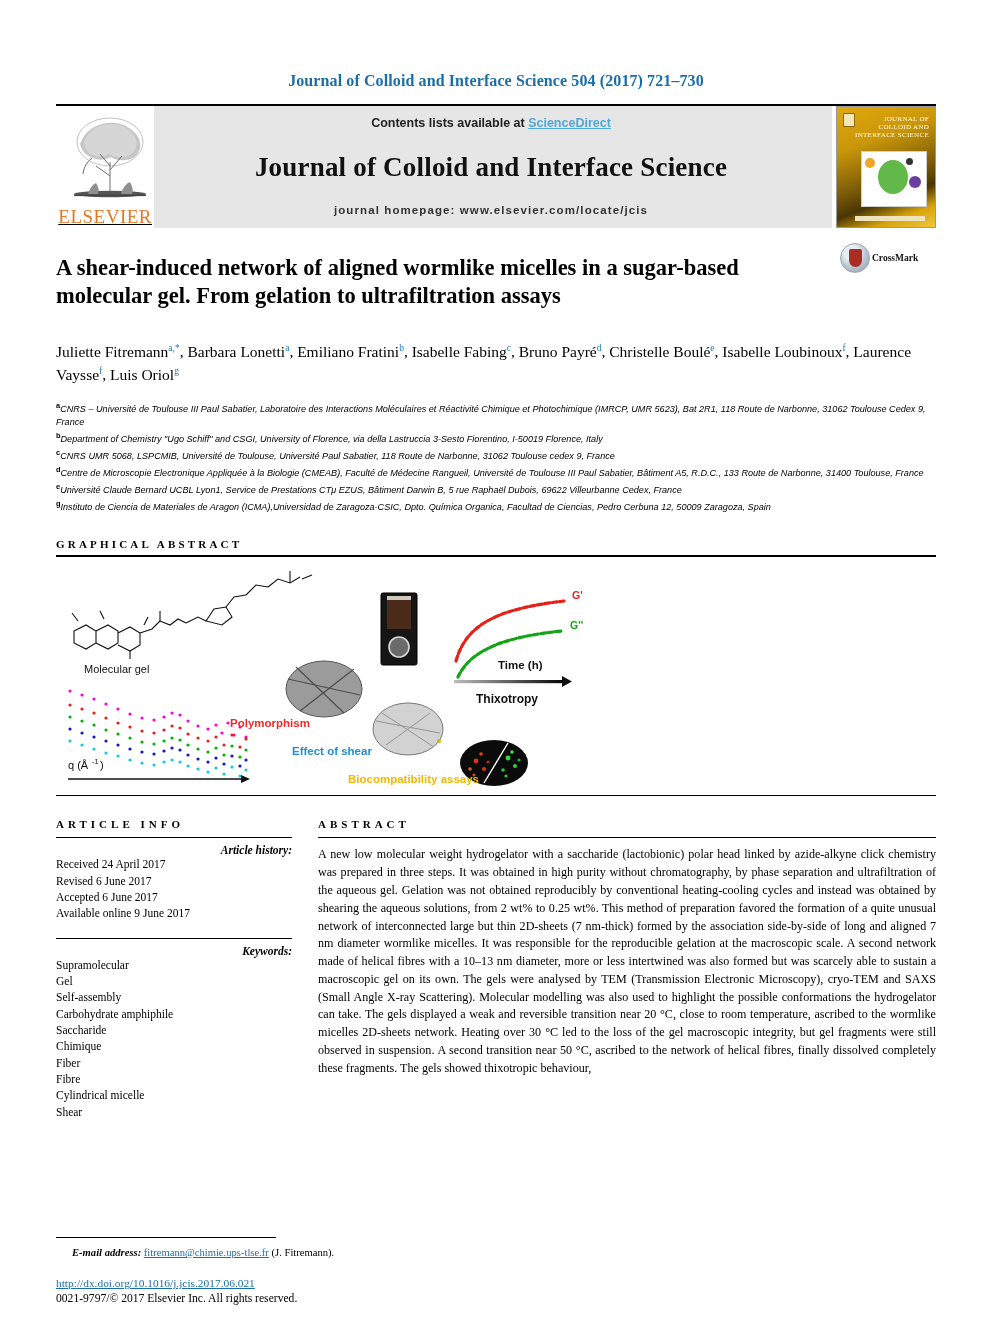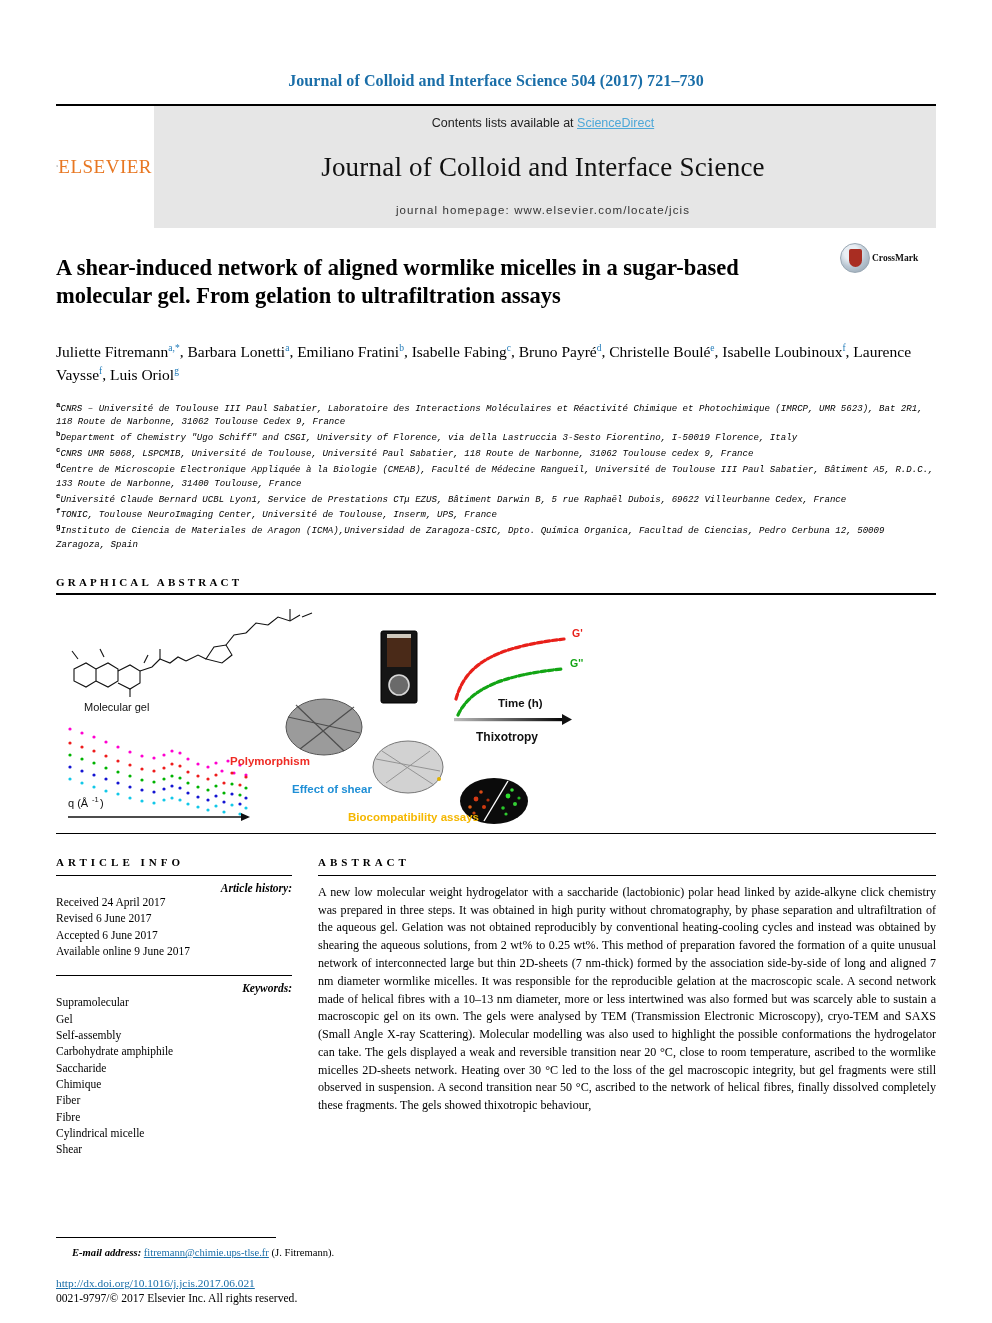--- a/index.html
+++ b/index.html
@@ -28,40 +28,42 @@
   
   .masthead {
     margin-top: 14px;
     border-top: 2.5px solid #000;
     display: flex;
     align-items: stretch;
     height: 124px;
   }
   .elsevier-logo {
     width: 96px; flex: 0 0 96px;
-    display: flex; flex-direction: row;
-    align-items: center; justify-content: flex-end;
+    display: flex; flex-direction: column;
+    align-items: flex-end; justify-content: flex-end;
     padding-bottom: 2px;
+    text-decoration: underline;
   }
   .tree-svg { display:block; }
   .elsevier-word {
     font-family: "Liberation Serif", serif;
     font-size: 19px;
     letter-spacing: .5px;
     color: #e87722;
     line-height: 1;
     margin-top: 1px;
   }
   .journal-band {
     flex: 1 1 auto;
     background: #e6e6e6;
     display: flex; flex-direction: column;
     align-items: center; justify-content: space-between;
     padding: 10px 4px 12px 0;
     margin-left: 2px;
+    font-weight: bold;
   }
   .contents-line { font-family:"Liberation Sans", sans-serif; font-size: 12.5px; color:#222; }
   .sd-link { color:#4fa8d8; }
   .journal-name {
     font-family: "Liberation Serif", serif;
     font-size: 27px;
     color:#111;
     letter-spacing:.2px;
   }
   .homepage-line {
@@ -137,21 +139,21 @@
     line-height: 1.48;
     font-family:"Liberation Serif", serif;
   }
   .authors sup { color:#1f7ab8; font-size: 9.5px; }
 
   .affils {
     margin-top: 12px;
     font-size: 9.1px;
     line-height: 1.52;
     font-style: italic;
-    font-family:Liberation Mono, monospace;
+    font-family:Liberation Sans, sans-serif;
   }
   .affils .aff { display:block; }
   .affils sup { font-style: normal; font-weight:bold; font-size: 7.4px; }
 
   
   .sec-head {
     font-family:"Liberation Serif", serif;
     font-weight: bold;
     font-size: 11px;
     letter-spacing: 3.2px;
@@ -236,20 +238,34 @@
     </div>
 
     <div class="journal-band">
       <div class="contents-line">
         <span>Contents lists available at </span><a class="sd-link" href="#">ScienceDirect</a>
       </div>
       <div class="journal-name">Journal of Colloid and Interface Science</div>
       <div class="homepage-line">journal homepage: www.elsevier.com/locate/jcis</div>
     </div>
 
+    <div class="cover-thumb">
+      <div class="cover-elsmark"></div>
+      <div class="cover-head">
+        <div>JOURNAL OF</div>
+        <div>COLLOID AND INTERFACE SCIENCE</div>
+      </div>
+      <div class="cover-art">
+        <div class="cover-blob"></div>
+        <div class="cover-dot1"></div>
+        <div class="cover-dot2"></div>
+        <div class="cover-dot3"></div>
+      </div>
+      <div class="cover-footer"></div>
+    </div>
   </div>
 
 
   <div class="title-row">
     <h1 class="paper-title">A shear-induced network of aligned wormlike micelles in a sugar-based molecular gel. From gelation to ultrafiltration assays</h1>
     <div class="crossmark">
       <div class="cm-badge">
           <div class="cm-shield"></div>
         </div>
       <div class="cm-text">CrossMark</div>
@@ -257,21 +273,20 @@
   </div>
 
   <div class="authors"><span>Juliette Fitremann</span><sup>a,*</sup>, <span>Barbara Lonetti</span><sup>a</sup>, <span>Emiliano Fratini</span><sup>b</sup>, <span>Isabelle Fabing</span><sup>c</sup>, <span>Bruno Payré</span><sup>d</sup>, <span>Christelle Boulé</span><sup>e</sup>, <span>Isabelle Loubinoux</span><sup>f</sup>, <span>Laurence Vaysse</span><sup>f</sup>, <span>Luis Oriol</span><sup>g</sup></div>
 
   <div class="affils">
       <div class="aff"><sup>a</sup>CNRS – Université de Toulouse III Paul Sabatier, Laboratoire des Interactions Moléculaires et Réactivité Chimique et Photochimique (IMRCP, UMR 5623), Bat 2R1, 118 Route de Narbonne, 31062 Toulouse Cedex 9, France</div>
       <div class="aff"><sup>b</sup>Department of Chemistry "Ugo Schiff" and CSGI, University of Florence, via della Lastruccia 3-Sesto Fiorentino, I-50019 Florence, Italy</div>
       <div class="aff"><sup>c</sup>CNRS UMR 5068, LSPCMIB, Université de Toulouse, Université Paul Sabatier, 118 Route de Narbonne, 31062 Toulouse cedex 9, France</div>
       <div class="aff"><sup>d</sup>Centre de Microscopie Electronique Appliquée à la Biologie (CMEAB), Faculté de Médecine Rangueil, Université de Toulouse III Paul Sabatier, Bâtiment A5, R.D.C., 133 Route de Narbonne, 31400 Toulouse, France</div>
       <div class="aff"><sup>e</sup>Université Claude Bernard UCBL Lyon1, Service de Prestations CTμ EZUS, Bâtiment Darwin B, 5 rue Raphaël Dubois, 69622 Villeurbanne Cedex, France</div>
-      <div class="aff"><sup>f</sup>TONIC, Toulouse NeuroImaging Center, Université de Toulouse, Inserm, UPS, France</div>
       <div class="aff"><sup>g</sup>Instituto de Ciencia de Materiales de Aragon (ICMA),Universidad de Zaragoza-CSIC, Dpto. Química Organica, Facultad de Ciencias, Pedro Cerbuna 12, 50009 Zaragoza, Spain</div>
     </div>
 
   <div class="ga-wrap">
     <div class="sec-head">GRAPHICAL ABSTRACT</div>
     <div class="rule-thick"></div>
 
     <div class="ga-box">
       <svg class="ga-canvas" viewBox="0 0 880 228" preserveAspectRatio="none">
 

